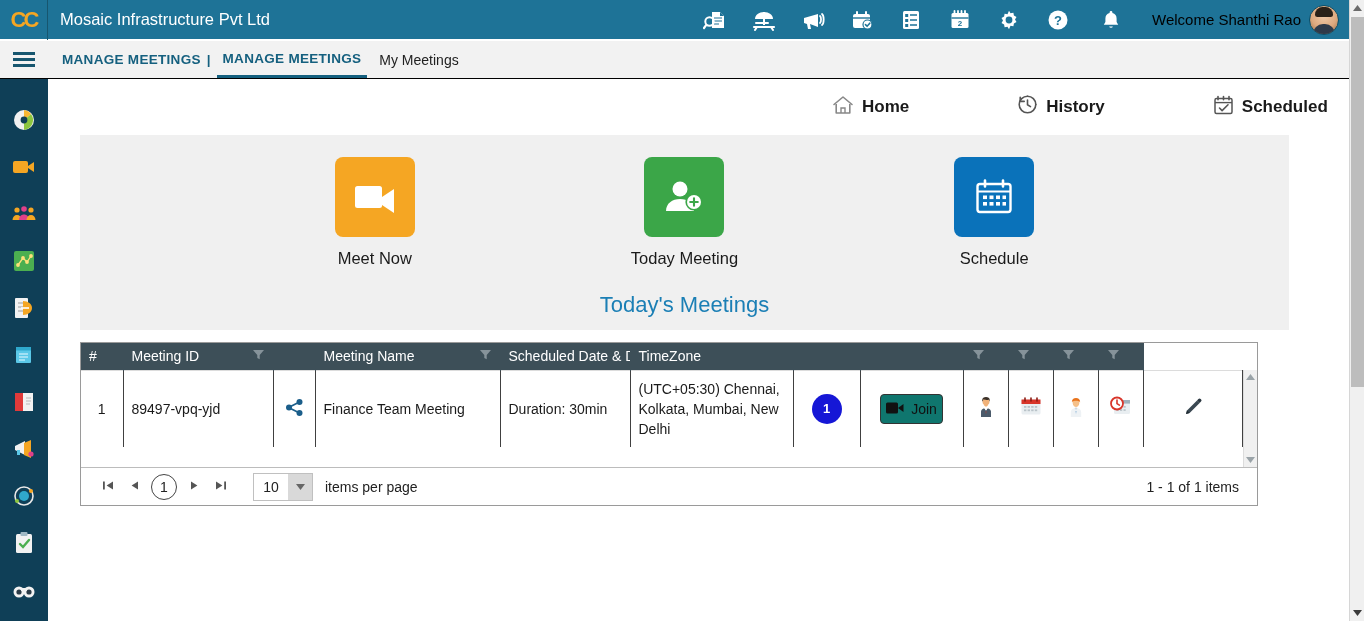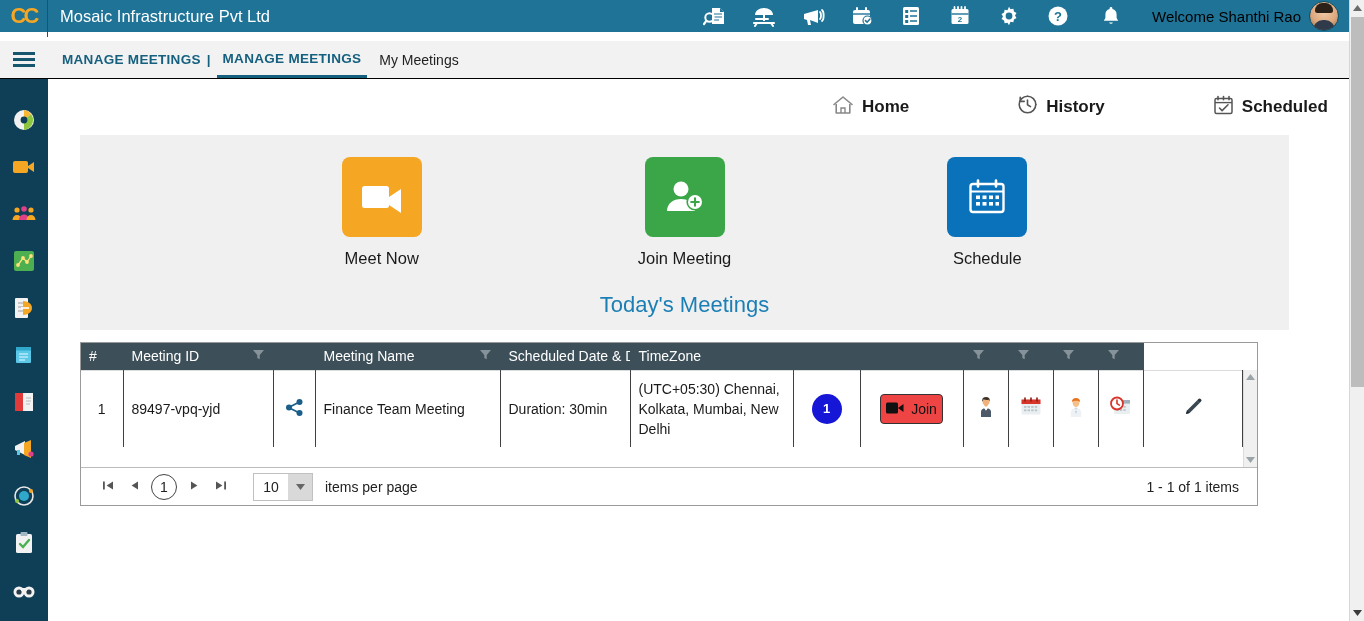--- a/index.html
+++ b/index.html
@@ -6,21 +6,21 @@
   html, body {
     width: 1364px; height: 621px;
     font-family: "Liberation Sans", sans-serif;
     background: #ffffff;
     overflow: hidden;
   }
   .app { position: relative; width: 1364px; height: 621px; }
 
   
   .topbar {
-    position: absolute; top: 0; left: 0; width: 1349px; height: 32px;
+    position: absolute; top: 0; left: 0; width: 1349px; height: 39px;
     background: #1e7397; display: flex; align-items: center;
   }
   .logo-box {
     width: 48px; height: 41px; display: flex; align-items: center;
     justify-content: center; border-right: 1px solid #17566f;
   }
   .logo-cc { color: #f5a623; font-size: 22px; font-weight: bold; letter-spacing: -3px; }
   .org-title {
     color: #ffffff; font-size: 16.5px; margin-left: 12px; white-space: nowrap;
   }
@@ -137,21 +137,21 @@
   td.c-center { text-align: center; }
   .dur { color: #3e7fa6; font-size: 14px; }
   .tz { line-height: 1.45; font-size: 13.5px; }
   .badge-1 {
     width: 30px; height: 30px; border-radius: 50%; background: #1617d6;
     color: #ffffff; font-size: 13px; display: inline-flex;
     align-items: center; justify-content: center; font-weight: bold;
   }
   .join-btn {
     display: inline-flex; align-items: center; gap: 7px;
-    border: 1px solid #333; border-radius: 4px; background: #ef4444;
+    border: 1px solid #333; border-radius: 4px; background: #0f766e;
     padding: 6px 5px; font-size: 14px; color: #111; cursor: pointer;
   }
   .share-ico { cursor: pointer; }
   .vscroll {
     width: 14px; background: #f0f0f0; border-left: 1px solid #dcdcdc;
     position: relative;
   }
   .vscroll .arr {
     position: absolute; left: 0; width: 100%; height: 14px;
     display: flex; align-items: center; justify-content: center;
@@ -465,21 +465,21 @@
         <div class="tile">
           <div class="tile-sq" style="background:#3ba648;">
             <svg width="44" height="40" viewBox="0 0 44 40">
               <circle cx="18" cy="12" r="7.5" fill="#fff"></circle>
               <path d="M4 34c0-7.6 6.3-12 14-12s14 4.4 14 12z" fill="#fff"></path>
               <circle cx="32" cy="25" r="8.6" fill="#3ba648"></circle>
               <circle cx="32" cy="25" r="7" fill="#fff"></circle>
               <path d="M32 21.2v7.6M28.2 25h7.6" stroke="#3ba648" stroke-width="2.1" stroke-linecap="round"></path>
             </svg>
           </div>
-          <div class="tile-label">Join Meeting</div>
+          <div class="tile-label">Today Meeting</div>
         </div>
 
         <div class="tile">
           <div class="tile-sq" style="background:#0a72ba;">
             <svg width="42" height="42" viewBox="0 0 42 42">
               <rect x="4.5" y="8" width="33" height="28" rx="2.5" fill="none" stroke="#fff" stroke-width="2.4"></rect>
               <path d="M4.5 15.5h33" stroke="#fff" stroke-width="2.2"></path>
               <path d="M12 4.5v6M30 4.5v6" stroke="#fff" stroke-width="2.6" stroke-linecap="round"></path>
               <g fill="#fff">
                 <rect x="10" y="19.5" width="4" height="3.6"></rect>

